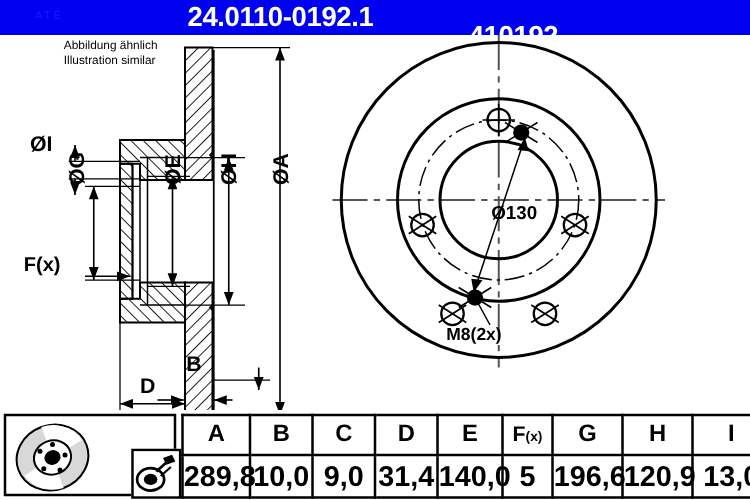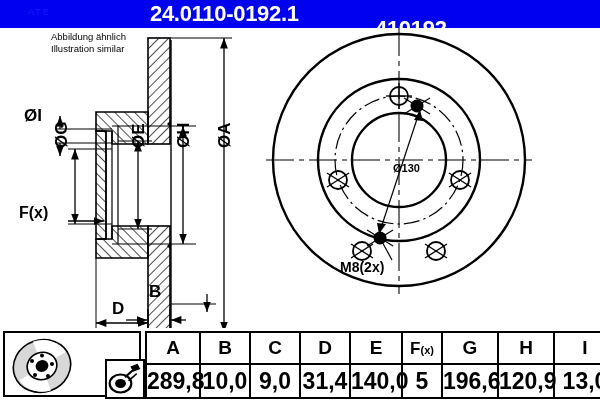--- a/index.html
+++ b/index.html
@@ -293,23 +293,23 @@
 
     <div class="lbl" style="left:215px; top:120px; font-size:17px; transform:rotate(-90deg); transform-origin:left top;">ØA</div>
 
     <div class="lbl" style="left:19px; top:176px; font-size:16px;">F(x)</div>
 
     <div class="lbl" style="left:149px; top:254px; font-size:17px;">B</div>
 
 
     <div class="lbl" style="left:112px; top:271px; font-size:17px;">D</div>
 
-    <div class="lbl" style="left:393px; top:134px; font-size:11px;">Ø130</div>
-
-    <div class="lbl" style="left:340px; top:231px; font-size:14px;">M8(2x)</div>
+    <div class="lbl" style="left:393px; top:134px; font-size:15px;">Ø130</div>
+
+    <div class="lbl" style="left:357px; top:231px; font-size:14px;">M8(2x)</div>
   </div>
 
   <div id="table-area">
 
     <div id="icon-cell-border">
       <svg id="disc-icon" viewBox="0 0 62 58">
         <ellipse cx="31" cy="29" rx="29" ry="26" fill="#d8d8d8" stroke="#000" stroke-width="1.6" transform="rotate(-20 31 29)"></ellipse>
         <path d="M31 3 A29 26 0 0 1 58 24 L31 29 Z" fill="#ffffff" transform="rotate(-20 31 29)"></path>
         <path d="M31 55 A29 26 0 0 1 5 35 L31 29 Z" fill="#ffffff" transform="rotate(-20 31 29)"></path>
         <ellipse cx="31" cy="29" rx="15" ry="13.5" fill="#ffffff" stroke="#000" stroke-width="1.6" transform="rotate(-20 31 29)"></ellipse>

